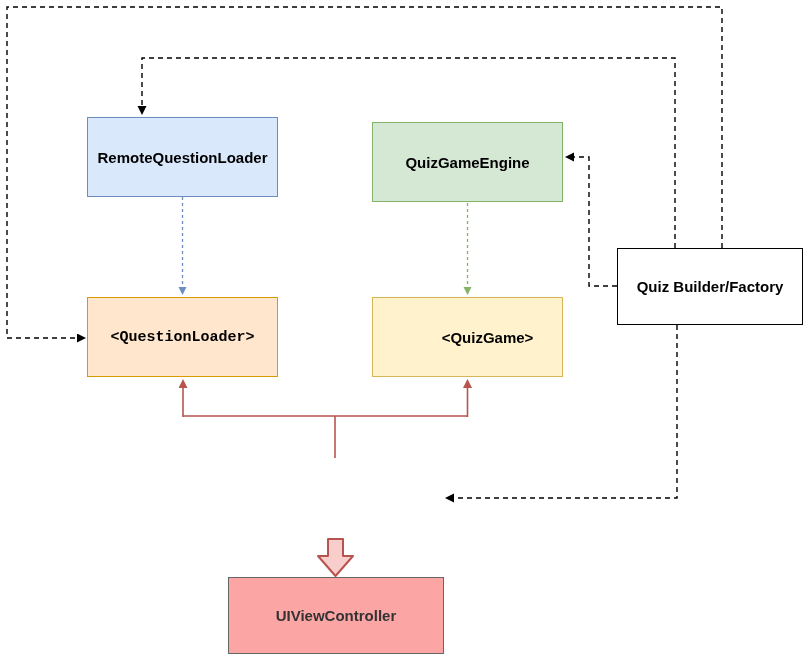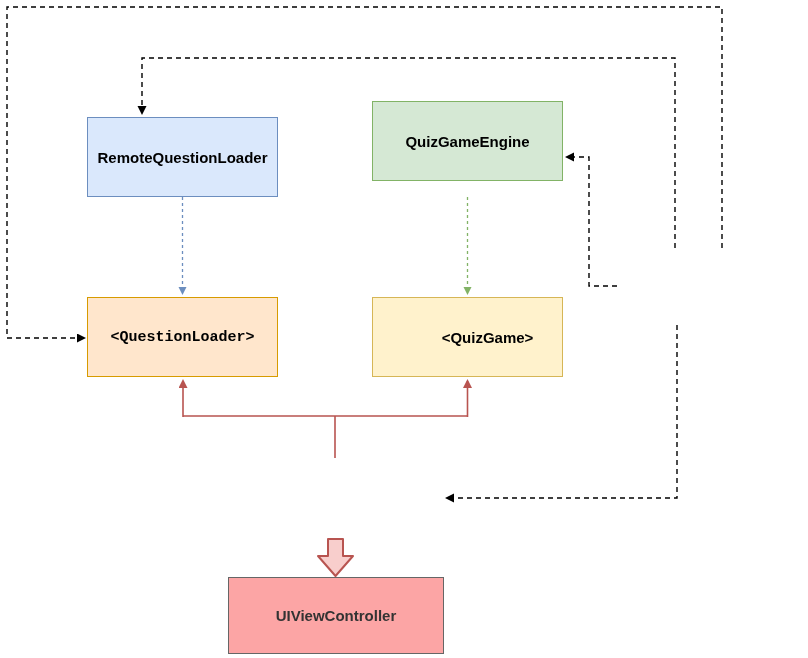--- a/index.html
+++ b/index.html
@@ -22,21 +22,21 @@
     font-weight: bold;
     font-size: 15px;
     color: #000000;
     border: 1px solid #000;
     background: #fff;
     cursor: default;
   }
   .node span { padding: 0 6px; }
 
   .n-remote  { left: 87px;  top: 117px; width: 191px; height: 80px; background: #dae8fc; border-color: #6c8ebf; }
-  .n-engine  { left: 372px; top: 101px; width: 191px; height: 80px; background: #d5e8d4; border-color: #82b366; }
+  .n-engine  { left: 372px; top: 122px; width: 191px; height: 80px; background: #d5e8d4; border-color: #82b366; }
   .n-builder { left: 617px; top: 248px; width: 186px; height: 77px; background: #ffffff; border-color: #000000; }
   .n-qloader { left: 87px;  top: 297px; width: 191px; height: 80px; background: #ffe6cc; border-color: #d79b00; }
   .n-qgame   { left: 372px; top: 297px; width: 191px; height: 80px; background: #fff2cc; border-color: #d6b656; }
   .n-qvc     { left: 227px; top: 458px; width: 216px; height: 80px; background: #f8cecc; border-color: #b85450; }
   .n-uivc    { left: 228px; top: 577px; width: 216px; height: 77px; background: #f5f5f5; border-color: #666666; color: #333333; }
 </style>
 </head>
 <body>
 
 <div id="canvas">
@@ -77,20 +77,23 @@
   </svg>
 
   <div class="node n-remote" style="background: rgb(218, 232, 252); border-color: rgb(108, 142, 191);">
     <span>RemoteQuestionLoader</span>
   </div>
 
   <div class="node n-engine" style="background: rgb(213, 232, 212); border-color: rgb(130, 179, 102);">
     <span>QuizGameEngine</span>
   </div>
 
+  <div class="node n-builder" style="background: rgb(255, 255, 255); border-color: rgb(0, 0, 0);">
+    <span>Quiz Builder/Factory</span>
+  </div>
 
   <div class="node n-qloader" style="background: rgb(255, 230, 204); border-color: rgb(215, 155, 0); font-family: Liberation Mono, monospace;">
     <span>&lt;QuestionLoader&gt;</span>
   </div>
 
   <div class="node n-qgame" style="background: rgb(255, 242, 204); border-color: rgb(214, 182, 86); padding-left: 40px;">
     <span>&lt;QuizGame&gt;</span>
   </div>
 
 

